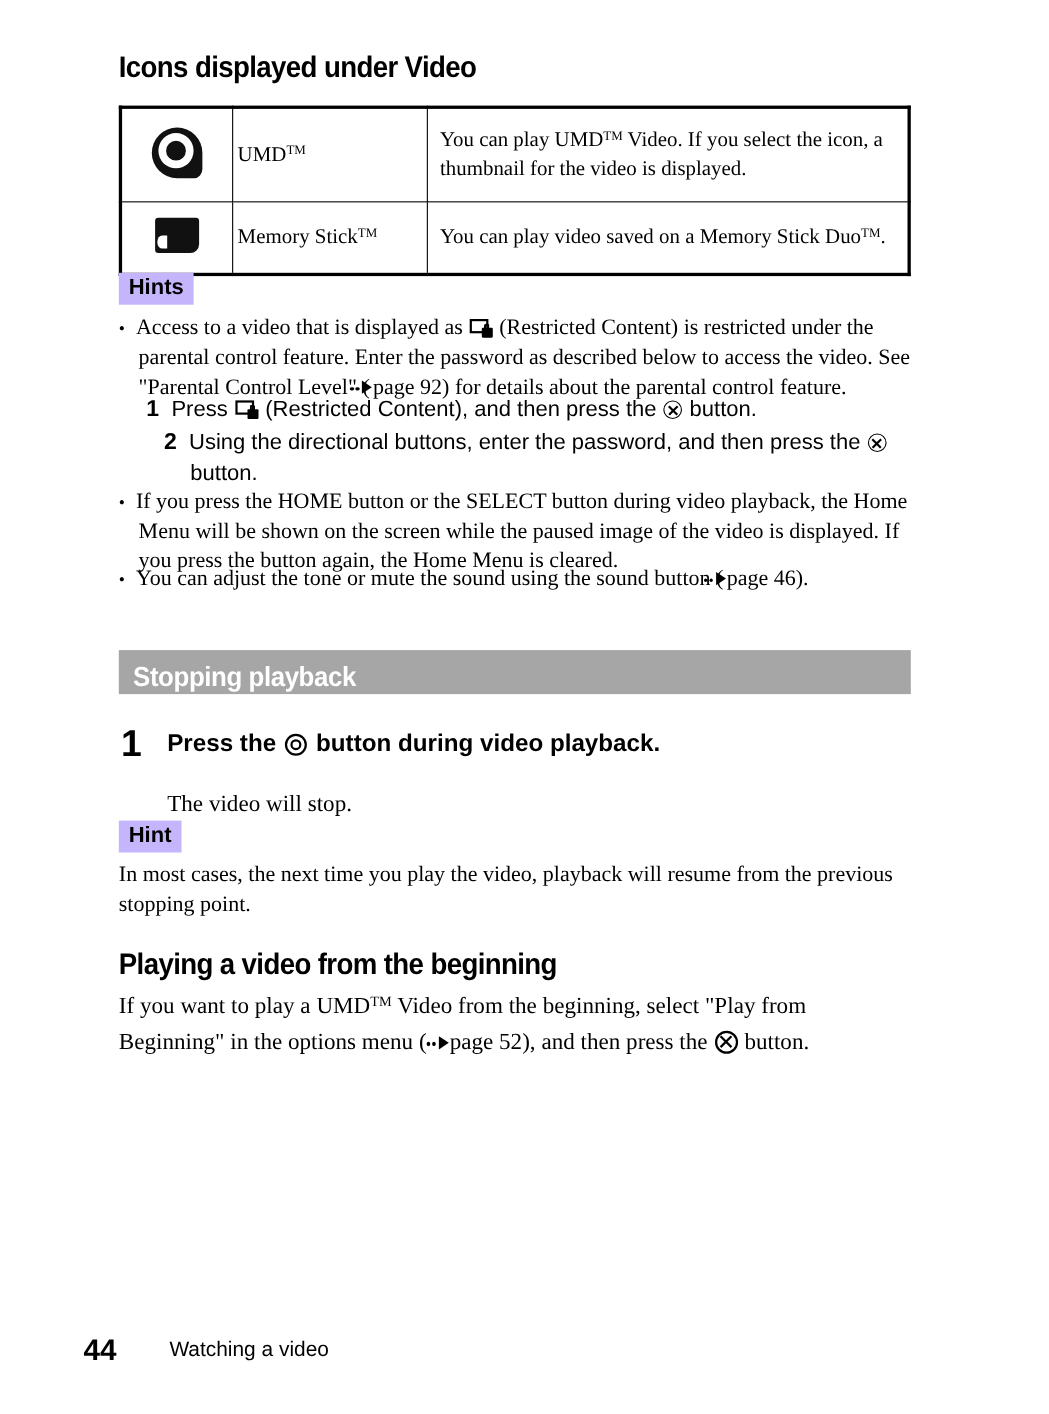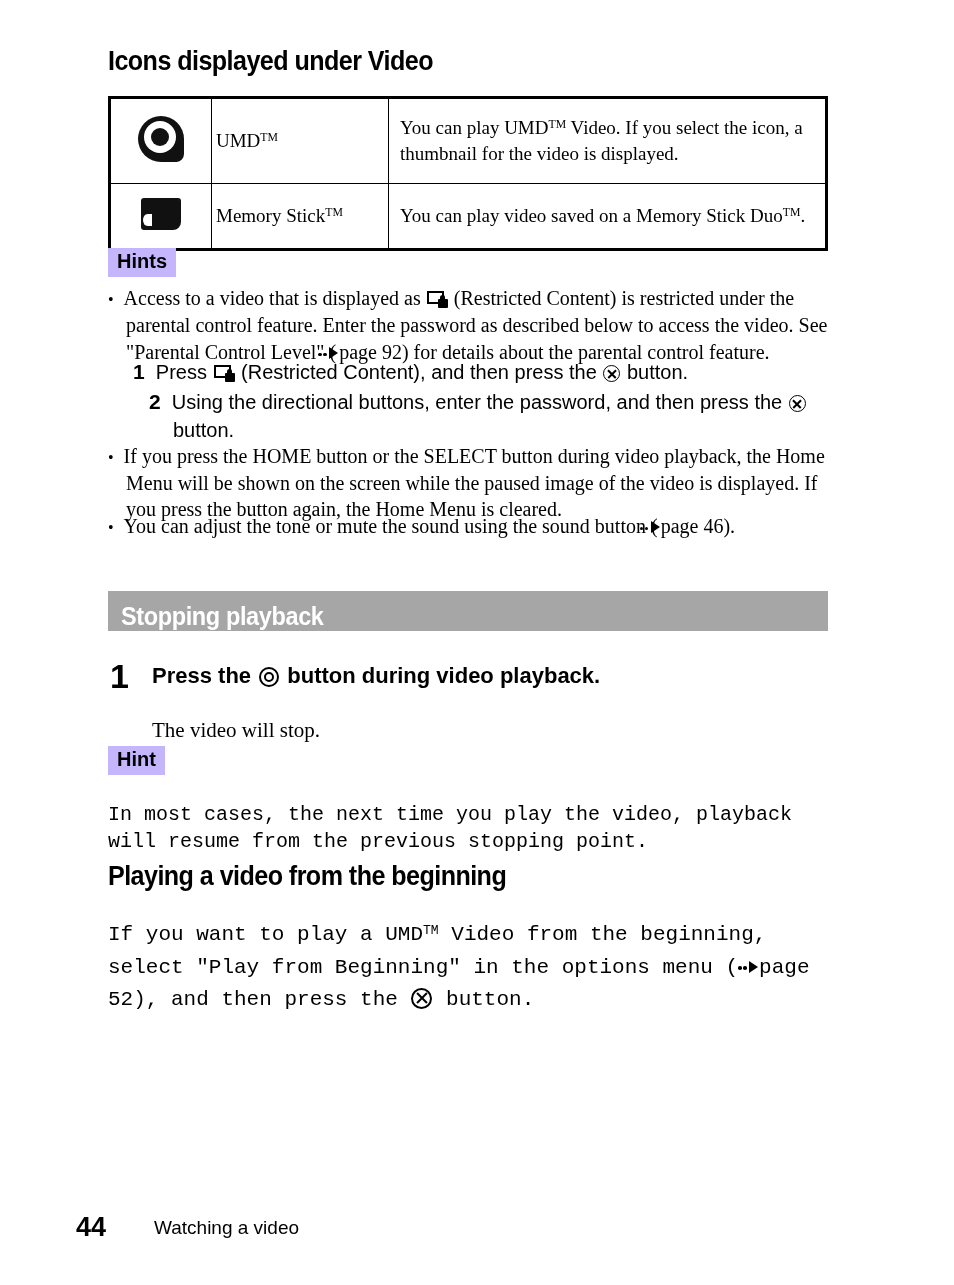--- a/index.html
+++ b/index.html
@@ -137,24 +137,23 @@
     align-items: flex-end;
     padding-left: 13px;
     box-sizing: border-box;
     transform: scaleX(1);
   }
   .section-bar span { transform: scaleX(0.94); transform-origin: left center; }
 
   
   .para {
     position: absolute;
-    font-family: Liberation Mono, monospace;
+    font-family: Liberation Serif, serif;
     font-size: 20px;
     line-height: 1.33;
-    margin-top: 20px;
   }
   .bullet {
     position: absolute;
     font-family: "Liberation Serif", serif;
     font-size: 20px;
     line-height: 1.33;
     padding-left: 18px;
     text-indent: -18px;
   }
   .bullet .dot { font-size: 16px; }

